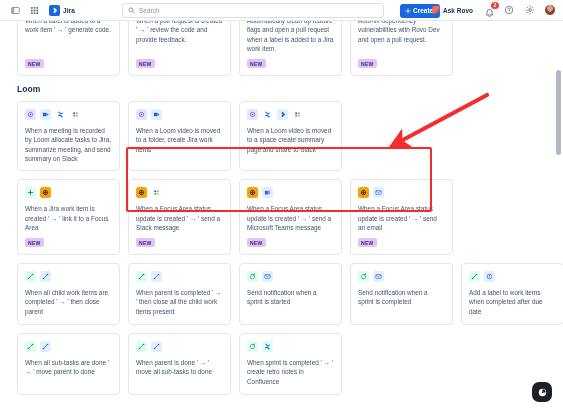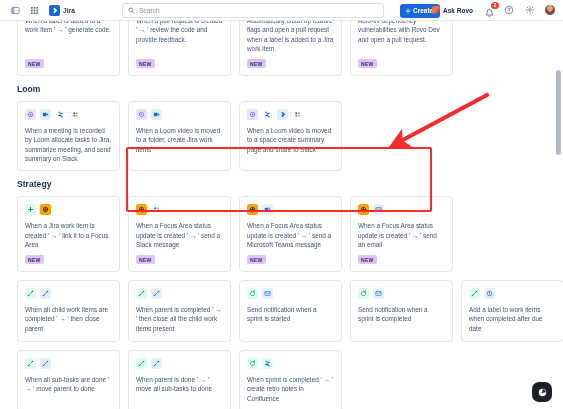--- a/index.html
+++ b/index.html
@@ -381,21 +381,20 @@
                   <circle cx="5" cy="11" r="2.4" fill="#2eb67d"></circle>
                   <circle cx="11" cy="11" r="2.4" fill="#ecb22e"></circle>
                 </svg>
               </span>
             </div>
             <div class="card-text">When a Loom video is moved to a space create summary page and share to Slack</div>
           </div>
         </div>
       </div>
       <div class="section">
-        <div class="section-title">Strategy</div>
         <div class="card-row">
           <div class="card">
             <div class="icon-strip">
               <span class="ic ic-green">
                 <svg width="7" height="7" viewBox="0 0 16 16">
                   <path d="M8 3v10M3 8h10" stroke="#1f845a" stroke-width="2" stroke-linecap="round"></path>
                 </svg>
               </span>
               <span class="ic ic-orange">
                 <svg width="7" height="7" viewBox="0 0 16 16">

